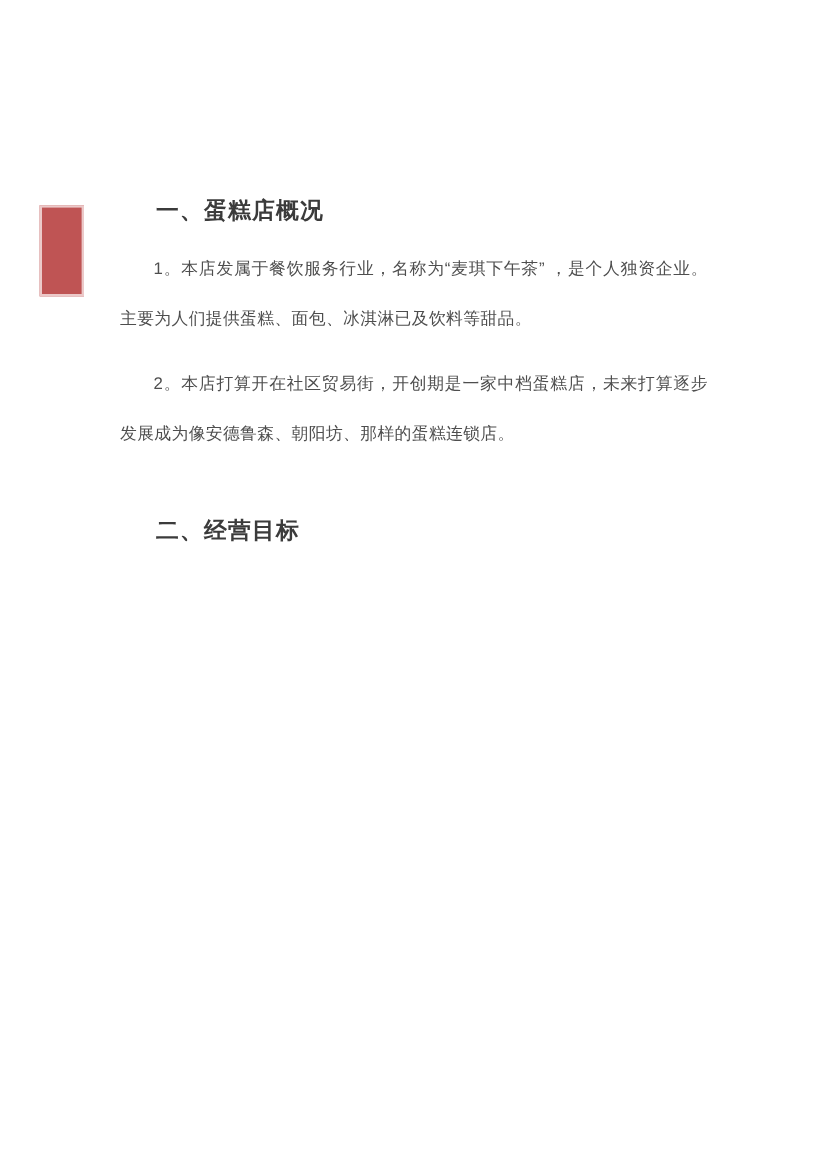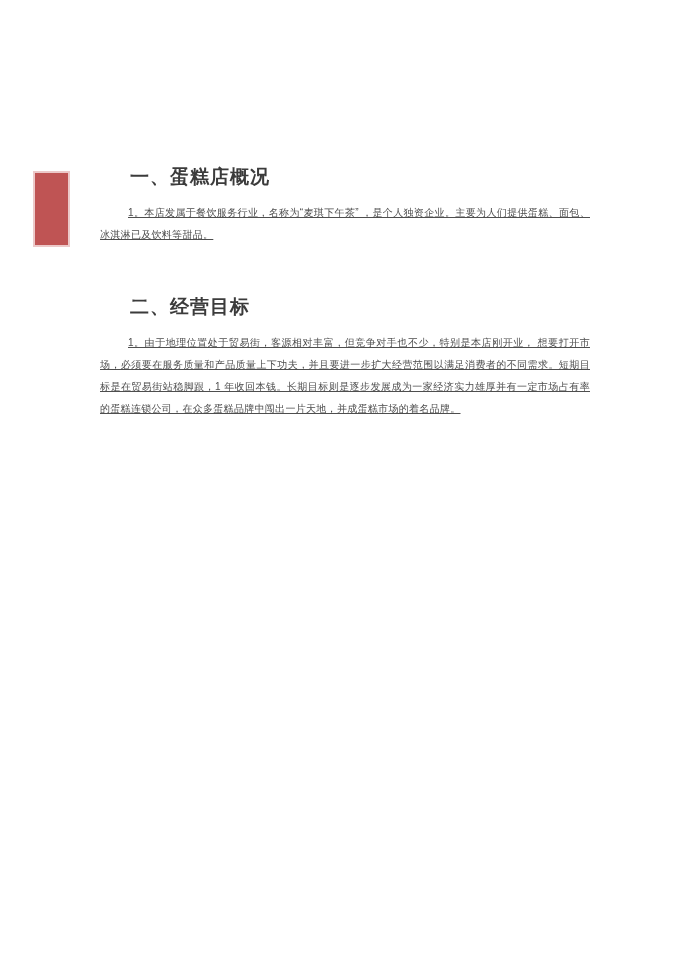--- a/index.html
+++ b/index.html
@@ -40,43 +40,42 @@
   .section-heading {
     margin: 0 0 0 30px;
     font-size: 19px;
     line-height: 26px;
     font-weight: bold;
     color: var(--heading-color, #3b3b3b);
     letter-spacing: 1px;
   }
   .body-para {
     margin: 12px 0 0 0;
-    font-size: 10px;
-    line-height: 22px;
+    font-size: 14px;
+    line-height: 42px;
     color: var(--body-color, #4e4e4e);
     text-align: justify;
     text-indent: 28px;
     letter-spacing: 0.3px;
-    text-decoration: underline;
   }
 </style>
 </head>
 <body>
 
 <div class="page">
 
   <div class="accent-block"></div>
 
   <div class="content">
 
     <div class="section">
       <h2 class="section-heading">一、蛋糕店概况</h2>
       <p class="body-para">1。本店发属于餐饮服务行业，名称为“麦琪下午茶” ，是个人独资企业。主要为人们提供蛋糕、面包、冰淇淋已及饮料等甜品。</p>
+      <p class="body-para">2。本店打算开在社区贸易街，开创期是一家中档蛋糕店，未来打算逐步发展成为像安德鲁森、朝阳坊、那样的蛋糕连锁店。</p>
     </div>
 
     <div class="section">
       <h2 class="section-heading">二、经营目标</h2>
-      <p class="body-para">1。由于地理位置处于贸易街，客源相对丰富，但竞争对手也不少，特别是本店刚开业， 想要打开市场，必须要在服务质量和产品质量上下功夫，并且要进一步扩大经营范围以满足消费者的不同需求。短期目标是在贸易街站稳脚跟，1 年收回本钱。长期目标则是逐步发展成为一家经济实力雄厚并有一定市场占有率的蛋糕连锁公司，在众多蛋糕品牌中闯出一片天地，并成蛋糕市场的着名品牌。</p>
     </div>
 
 
   </div>
 </div>
 
 </body></html>

